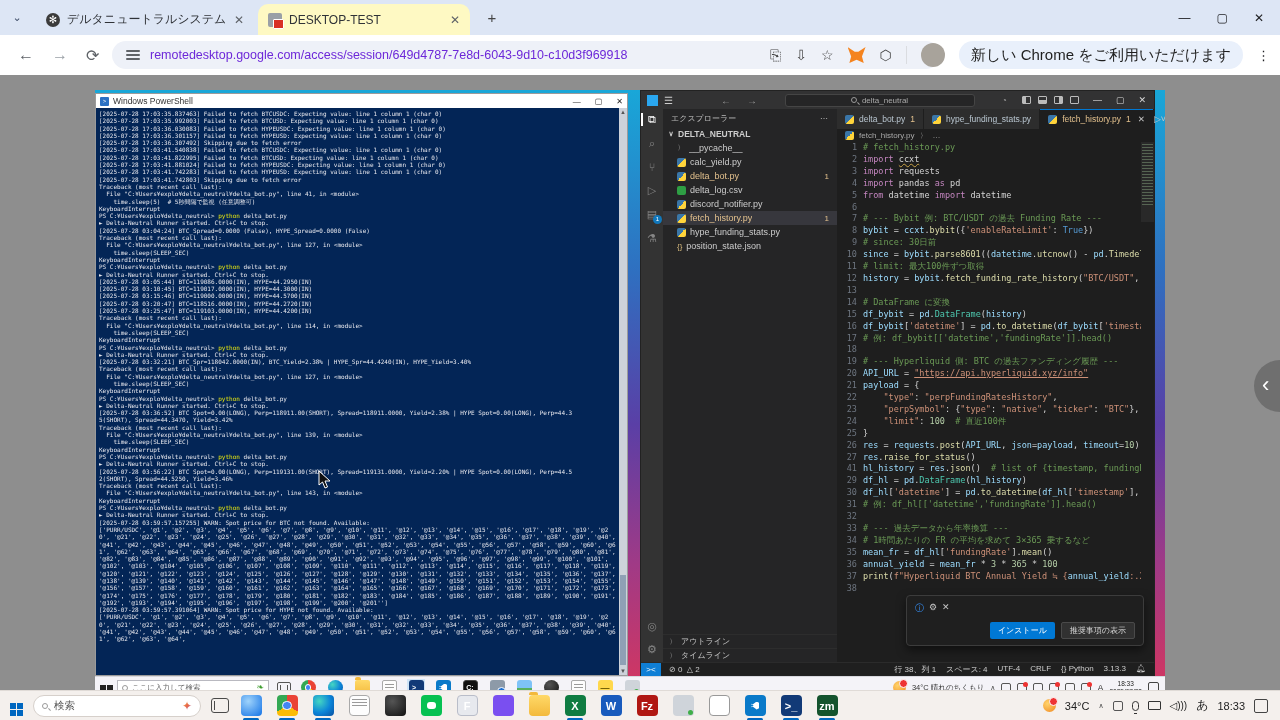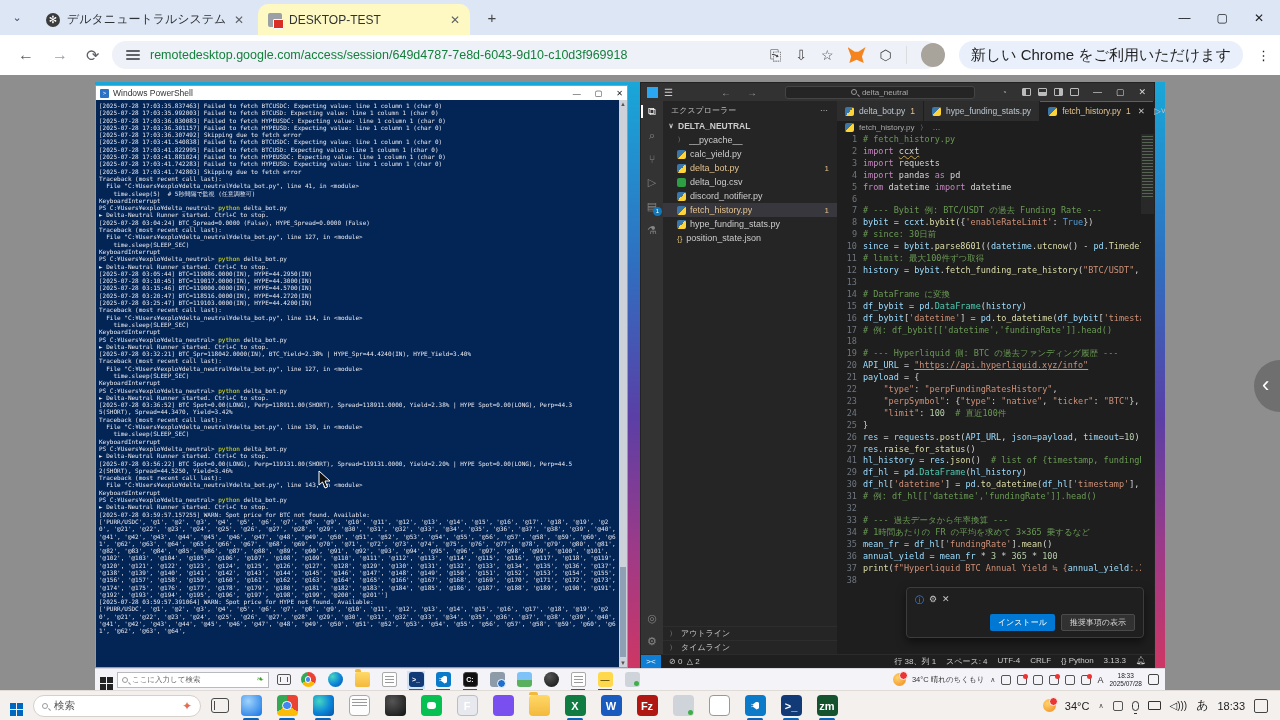--- a/index.html
+++ b/index.html
@@ -22,34 +22,34 @@
   .newtab-btn{position:absolute;left:482px;top:8px;width:20px;height:20px;color:#444;
     font-size:15px;text-align:center;line-height:19px;}
   .win-controls{position:absolute;right:6px;top:0;height:35px;display:flex;align-items:center;gap:26px;
     padding-right:10px;color:#202124;font-size:12px;}
   #toolbar{position:absolute;left:0;top:35px;width:1280px;height:40px;background:#ffffff;
     display:flex;align-items:center;}
   .nav-ic{font-size:16px;color:#5f6368;margin-left:18px;}
   .nav-ic.dim{color:#9aa0a6;}
   #omnibox{position:absolute;left:112px;top:41px;width:828px;height:28px;border-radius:14px;
     background:#eef1f8;display:flex;align-items:center;gap:10px;padding:0 14px;}
-  #omnibox .url{font-size:12.5px;color:#15803d;white-space:nowrap;overflow:hidden;}
+  #omnibox .url{font-size:12.5px;color:#6d28d9;white-space:nowrap;overflow:hidden;}
   .tune{width:14px;height:12px;position:relative;}
   .tune i{position:absolute;left:0;width:14px;height:2px;background:#5f6368;border-radius:1px;}
   .tune i:nth-child(1){top:1px;} .tune i:nth-child(2){top:5px;} .tune i:nth-child(3){top:9px;}
   .tb-right{position:absolute;right:0;top:35px;height:40px;display:flex;align-items:center;gap:14px;padding-right:10px;}
   .tb-ic{font-size:14px;color:#444;}
   .fox{width:18px;height:16px;background:#f5841f;clip-path:polygon(0 0,20% 60%,10% 100%,50% 80%,90% 100%,80% 60%,100% 0,60% 30%,40% 30%);}
   .avatar{width:24px;height:24px;border-radius:50%;background:#a8a39b;}
   .sep{width:1px;height:18px;background:#dadce0;}
   #update-pill{height:28px;border-radius:14px;background:#e9f0fb;display:flex;align-items:center;
     padding:0 12px;font-size:15px;color:#1f1f1f;white-space:nowrap;}
   .dots3{color:#202124;font-size:13px;letter-spacing:0;}
   
-  #remote{position:absolute;left:95px;top:82px;width:1070px;height:608px;overflow:hidden;
+  #remote{position:absolute;left:95px;top:90px;width:1070px;height:608px;overflow:hidden;
     background:linear-gradient(180deg,#19a7d8 0%,#2f6fc0 30%,#5a3fa6 55%,#a03a86 78%,#d6365e 100%);}
   
   #ps{position:absolute;left:0;top:3px;width:533px;height:583px;background:#032556;
     border:1px solid #9b9b9b;}
   #ps-title{height:14px;background:#ffffff;display:flex;align-items:center;gap:4px;padding:0 4px;}
   .ps-ic{width:9px;height:9px;background:#2b71c4;color:#fff;font-size:6px;line-height:9px;
     text-align:center;border-radius:1px;}
   #ps-title .t{font-size:8.5px;color:#333;flex:1;}
   #ps-title .c{font-size:8px;color:#222;margin-left:10px;}
   #console{position:absolute;left:0;top:14px;right:8px;bottom:0;overflow:hidden;

